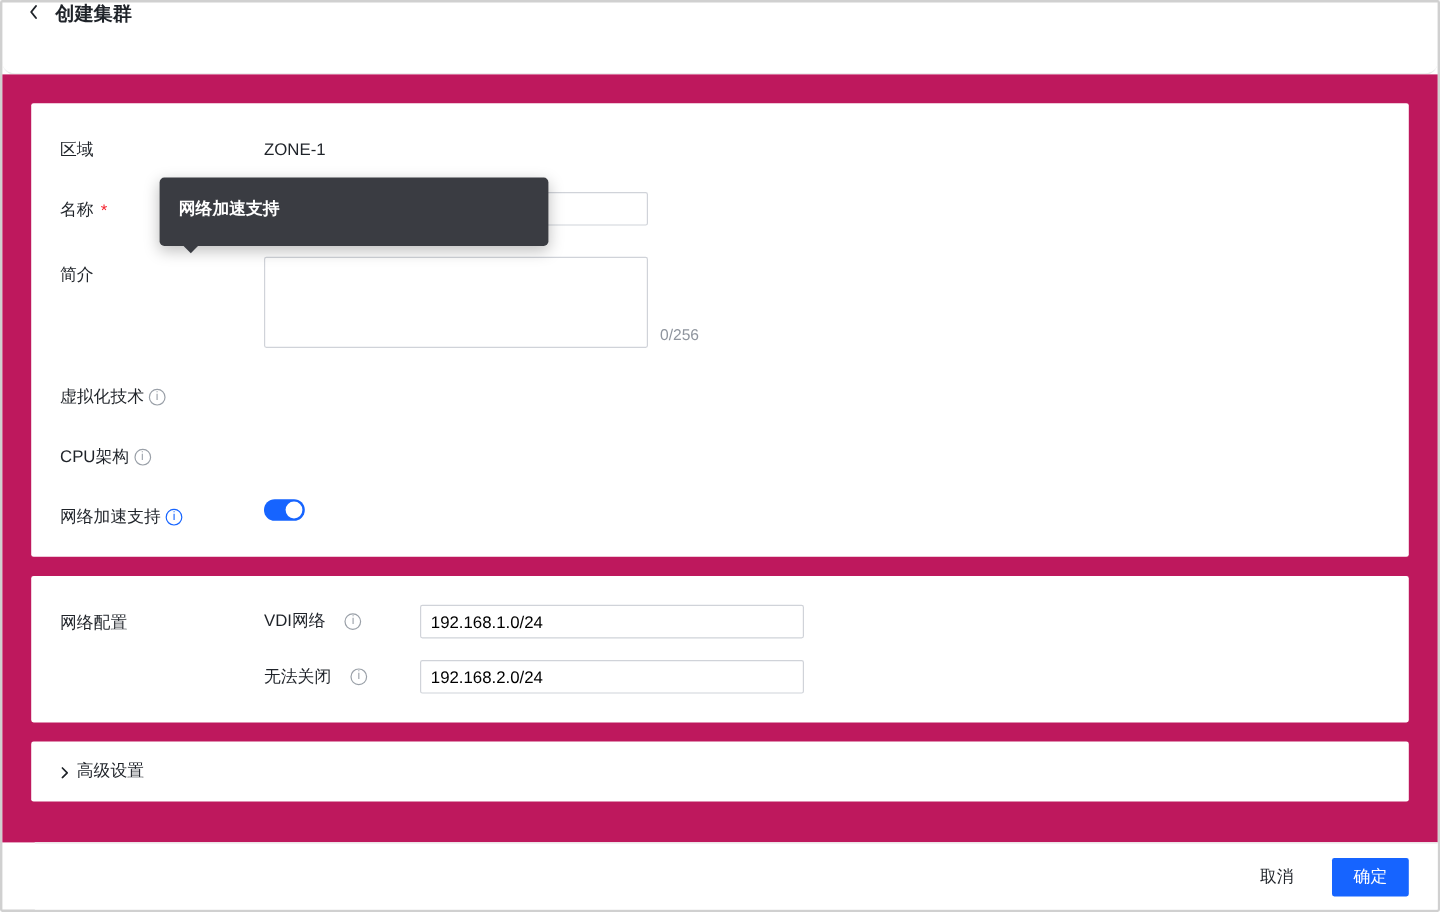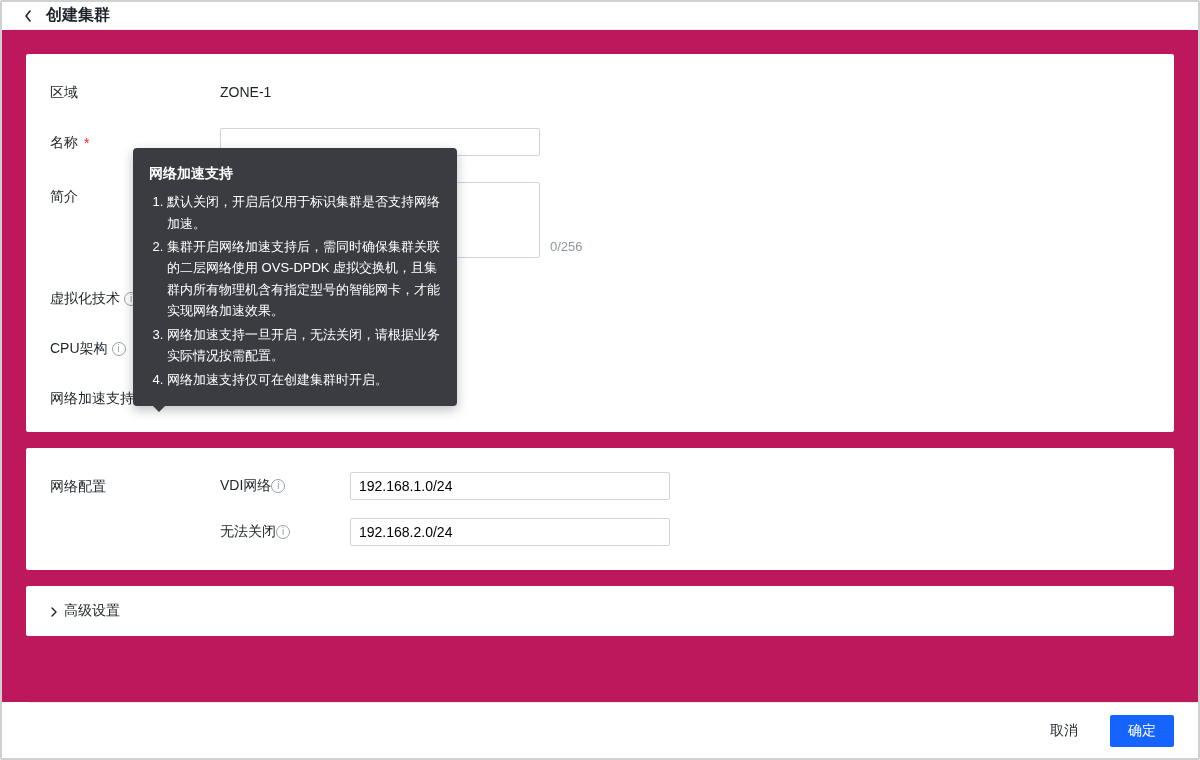--- a/index.html
+++ b/index.html
@@ -1,36 +1,36 @@
 <!DOCTYPE html>
 <html><head>
 <meta charset="utf-8">
 <style>
   * { box-sizing: border-box; margin: 0; padding: 0; }
   html, body { width: 1200px; height: 760px; font-family: -apple-system, "Helvetica Neue", Arial, sans-serif; font-size: 14px; color: #1f2329; }
   .outer { width: 1200px; height: 760px; border: 2px solid #d0d0d0; border-radius: 2px; background: #fff; display: flex; flex-direction: column; position: relative; }
-  .header { height: 28px; display: flex; align-items: center; padding: 0 18px; border-bottom: 1px solid #e8e8e8; border-radius: 10px; }
+  .header { height: 60px; display: flex; align-items: flex-start; padding: 0 18px; border-bottom: 1px solid #e8e8e8; border-radius: 10px; }
   .back-icon { width: 16px; height: 16px; display: inline-flex; align-items: center; justify-content: center; margin-right: 10px; cursor: pointer; }
   .header-title { font-size: 16px; font-weight: 600; }
   .body { flex: 1; background: #be185d; overflow: auto; padding: 24px 24px 0 24px; }
   .card { background: #fff; border-radius: 2px; padding: 24px; margin-bottom: 16px; }
   .form-row { display: flex; align-items: flex-start; margin-bottom: 26px; position: relative; }
   .form-row:last-child { margin-bottom: 0; }
   .form-label { width: 170px; flex-shrink: 0; padding-top: 6px; color: #1f2329; display: flex; align-items: center; gap: 4px; }
   .required { color: #f5222d; margin-left: 2px; }
   .form-value { flex: 1; display: flex; align-items: center; gap: 10px; }
   .static-value { padding-top: 6px; }
   .text-input { width: 320px; height: 28px; border: 1px solid #d0d3d9; border-radius: 2px; padding: 0 8px; font-size: 14px; outline: none; }
   .textarea { width: 320px; height: 76px; border: 1px solid #d0d3d9; border-radius: 2px; padding: 6px 8px; font-size: 14px; outline: none; resize: none; }
   .char-count { color: #8f959e; font-size: 13px; align-self: flex-end; margin-bottom: 4px; }
   .info-icon { width: 14px; height: 14px; border: 1px solid #9aa0a8; border-radius: 50%; display: inline-flex; align-items: center; justify-content: center; font-size: 10px; color: #9aa0a8; line-height: 1; cursor: default; }
   .info-icon.blue { border-color: #1664ff; color: #1664ff; }
   .toggle { width: 34px; height: 18px; border-radius: 9px; background: #1664ff; position: relative; cursor: pointer; }
   .toggle-knob { position: absolute; width: 14px; height: 14px; border-radius: 50%; background: #fff; top: 2px; right: 2px; }
-  .sub-label { width: 130px; flex-shrink: 0; display: flex; align-items: center; gap: 0; color: #1f2329; }
+  .sub-label { width: 130px; flex-shrink: 0; display: flex; align-items: center; gap: 16px; color: #1f2329; }
   .net-row { display: flex; align-items: center; margin-bottom: 18px; }
   .net-row:last-child { margin-bottom: 0; }
   .section-row { display: flex; align-items: flex-start; }
   .section-label { width: 170px; flex-shrink: 0; padding-top: 6px; }
   .section-body { flex: 1; }
   .advanced { display: flex; align-items: flex-end; gap: 6px; cursor: pointer; font-size: 14px; }
   .chevron { font-size: 12px; }
   .footer { height: 56px; background: #fff; border-top: 1px solid #e8e8e8; display: flex; align-items: center; justify-content: flex-end; padding: 0 24px; gap: 14px; margin-left: 27px; }
   .btn { height: 32px; padding: 0 18px; border-radius: 2px; font-size: 14px; cursor: pointer; border: none; }
   .btn-text { background: transparent; color: #1f2329; border: none; }
@@ -146,21 +146,15 @@
 
   </div>
 
   <div class="footer">
     <button class="btn btn-text">取消</button>
     <button class="btn btn-primary">确定</button>
   </div>
 
   <div class="tooltip">
     <div class="tooltip-title">网络加速支持</div>
-    <ol>
-      <li>默认关闭，开启后仅用于标识集群是否支持网络加速。</li>
-      <li>集群开启网络加速支持后，需同时确保集群关联的二层网络使用 OVS-DPDK 虚拟交换机，且集群内所有物理机含有指定型号的智能网卡，才能实现网络加速效果。</li>
-      <li>网络加速支持一旦开启，无法关闭，请根据业务实际情况按需配置。</li>
-      <li>网络加速支持仅可在创建集群时开启。</li>
-    </ol>
     <div class="tooltip-arrow"></div>
   </div>
 </div>
 
 </body></html>

